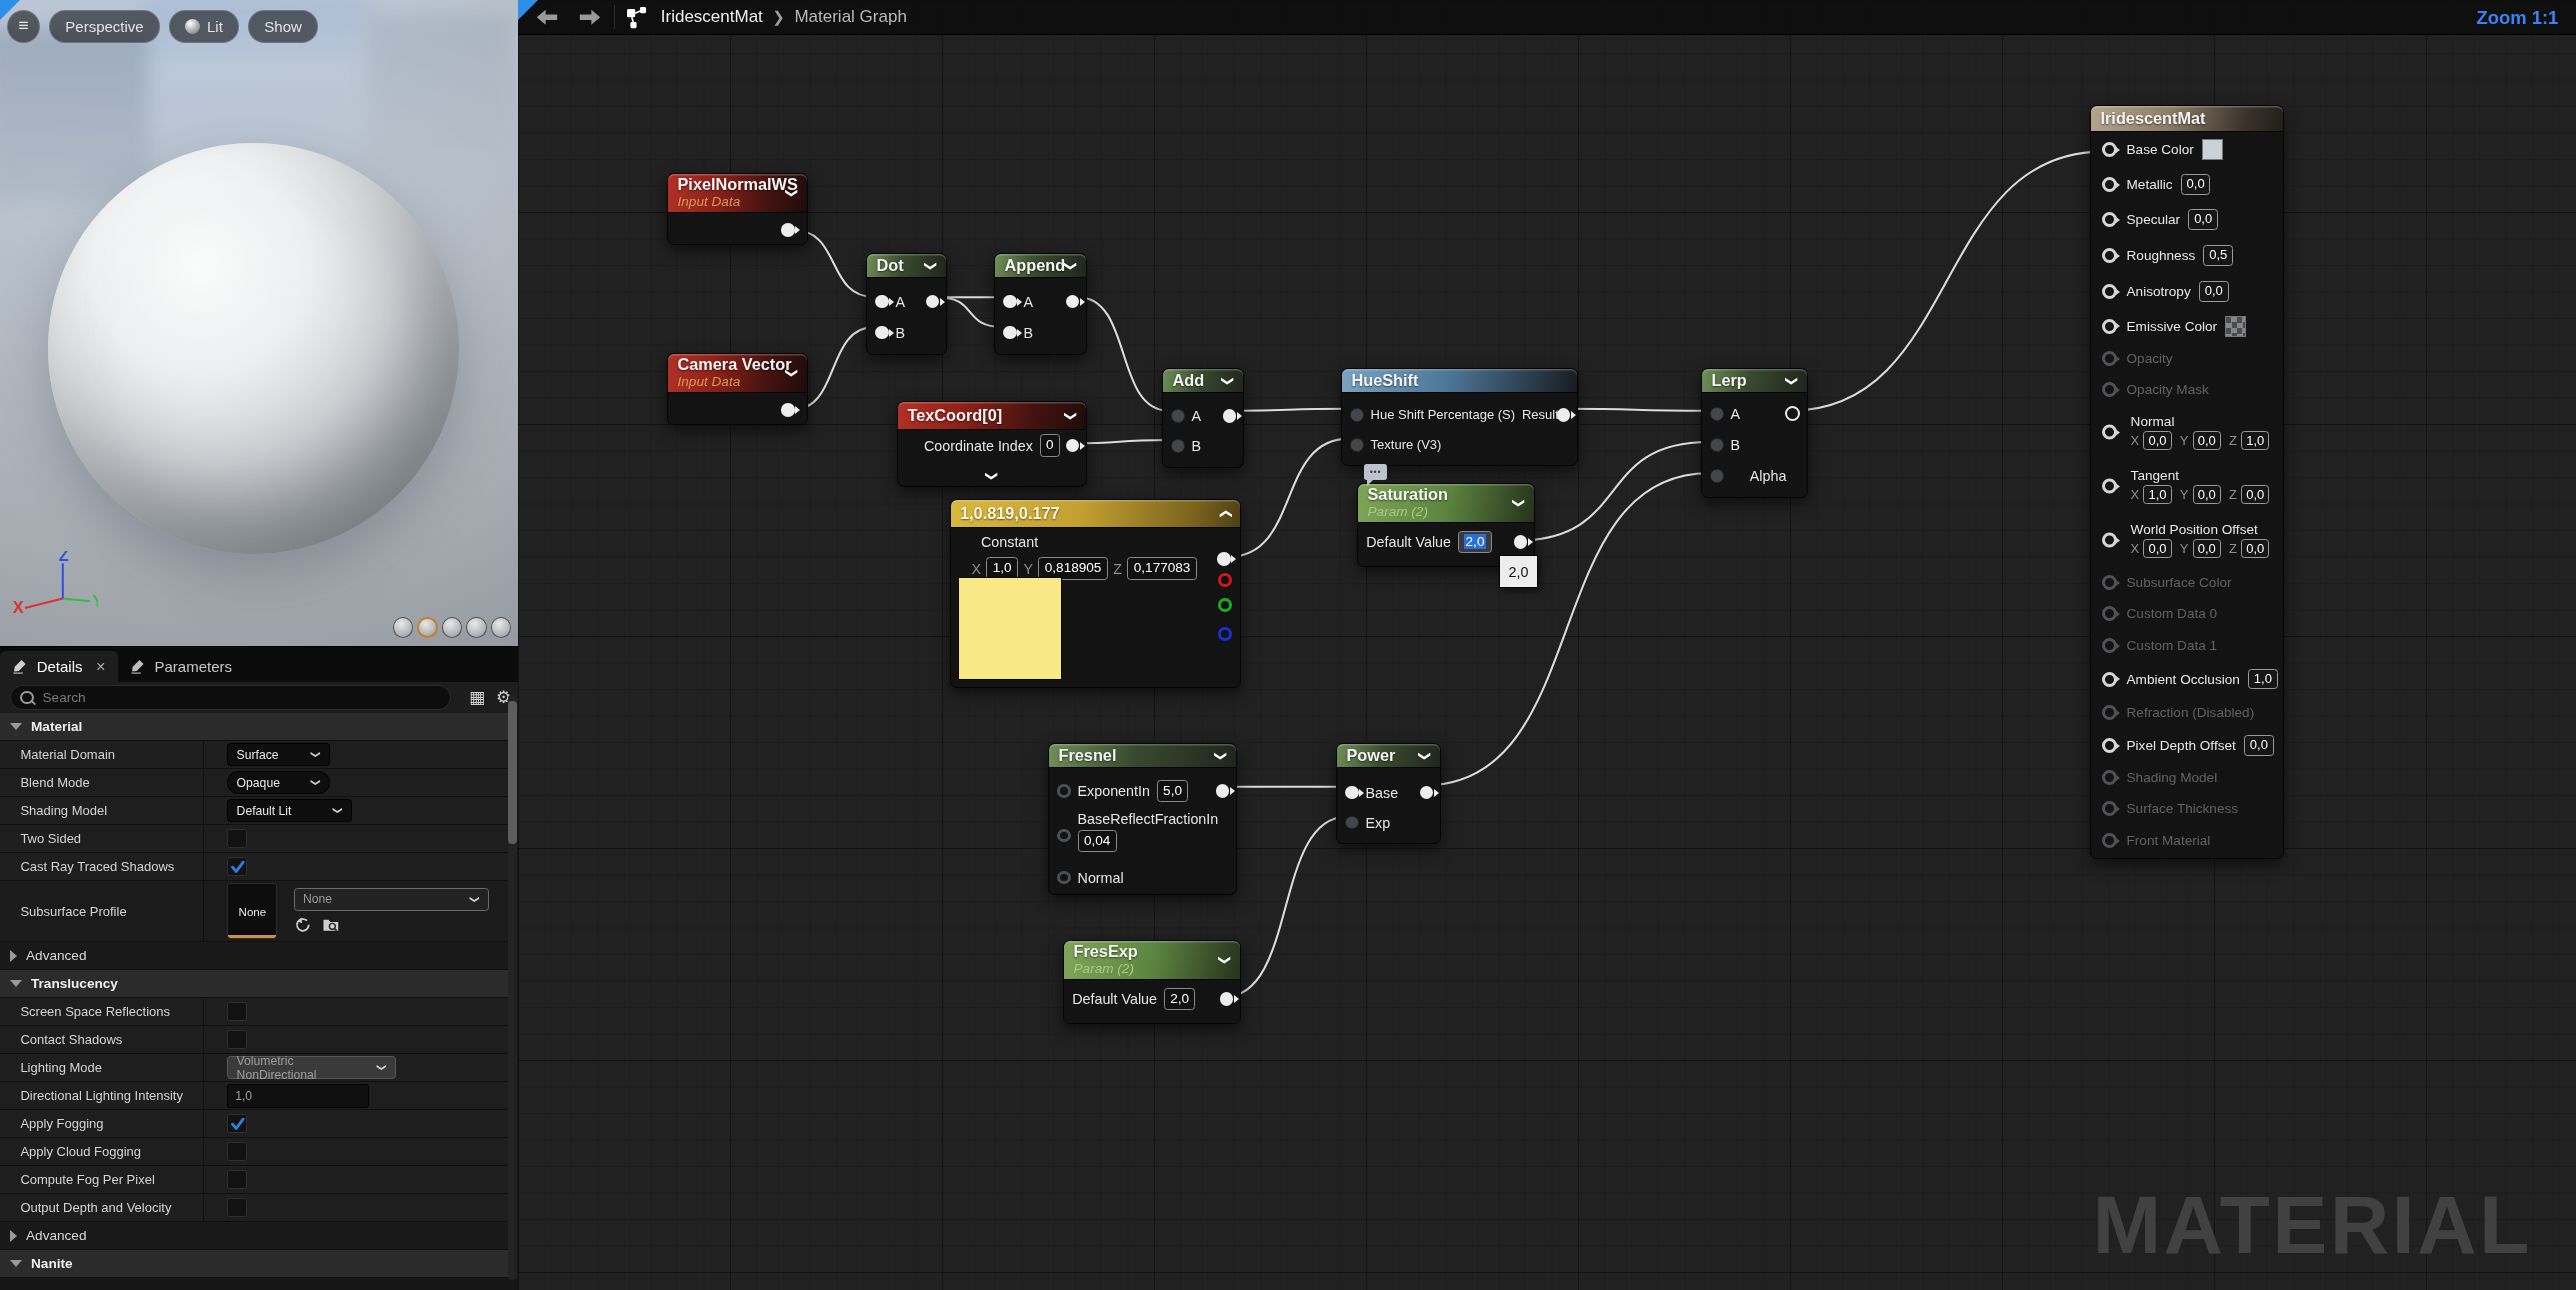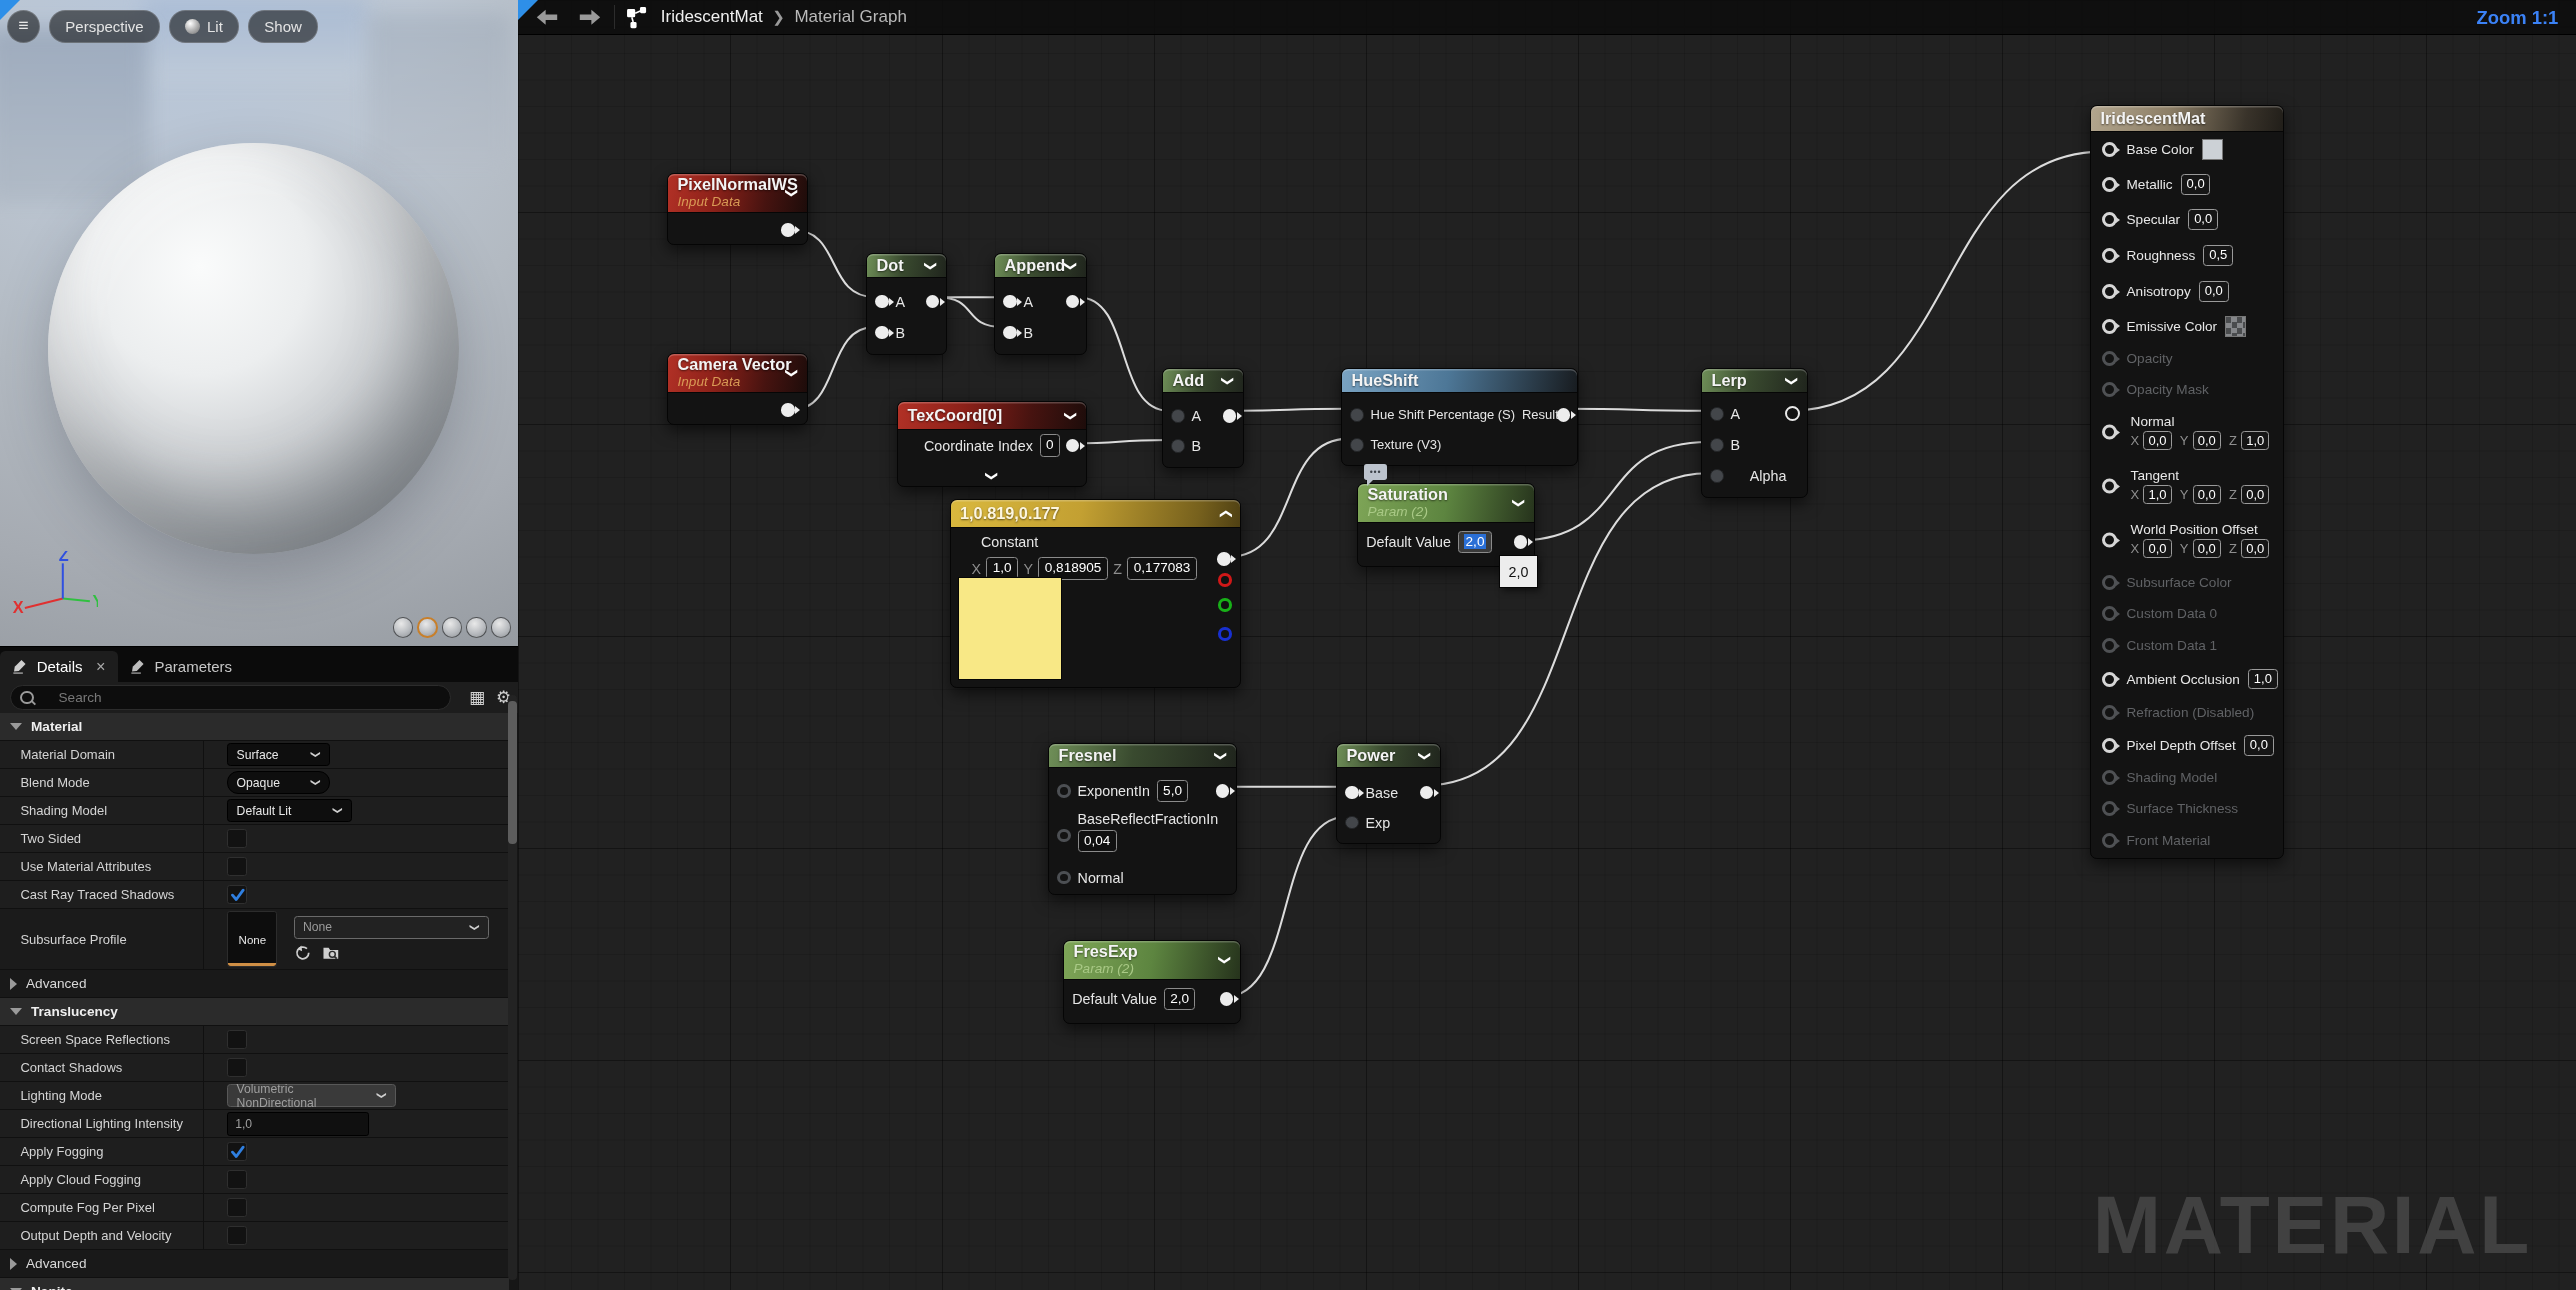--- a/index.html
+++ b/index.html
@@ -28,21 +28,21 @@
   .shape-btn.sel{border:2px solid #c87f2a;}
   
   #details{position:absolute;left:0;top:646px;width:518px;height:644px;background:#161616;border-top:0.7px solid #000;}
   .tabbar{position:absolute;left:0;top:0;width:100%;height:35px;background:#0b0b0b;display:flex;align-items:flex-end;}
   .tab{height:31px;display:flex;align-items:center;gap:8.2px;padding:0 12.2px;font-size:15px;color:#c7c7c7;
     border-radius:5.4px 5.4px 0 0;}
   .tab.active{background:#1d1d1d;color:#fff;}
   .tab .x{color:#a9a9a9;font-size:16.3px;margin-left:5.4px;}
   .searchrow{position:absolute;left:0;top:35px;width:100%;height:31px;background:#1d1d1d;display:flex;align-items:center;}
   .searchbox{position:absolute;left:9.5px;top:3.4px;width:441px;height:24.5px;border-radius:13px;background:#0d0d0d;
-    border:0.7px solid #2c2c2c;display:flex;align-items:center;gap:23px;padding:0 9.5px;box-sizing:border-box;}
+    border:0.7px solid #2c2c2c;display:flex;align-items:center;gap:7px;padding:0 9.5px;box-sizing:border-box;}
   .searchbox input{background:transparent;border:none;outline:none;color:#bbb;font-size:13.6px;width:100%;
     font-family:inherit;}
   .searchbox input::placeholder{color:#787878;}
   .mag{width:9.5px;height:9.5px;border:2px solid #9a9a9a;border-radius:50%;position:relative;flex:none;}
   .mag::after{content:"";position:absolute;width:5.4px;height:2px;background:#9a9a9a;right:-4.8px;bottom:-2px;transform:rotate(45deg);}
   .s-icons{position:absolute;right:6.8px;top:4.8px;display:flex;gap:11px;font-size:17px;color:#cfcfcf;}
   .drows{position:absolute;left:0;top:66px;width:509px;}
   .sechdr{height:27px;background:#2b2b2b;display:flex;align-items:center;gap:9.5px;padding-left:9.5px;
     font-size:13.6px;font-weight:bold;color:#efefef;border-bottom:0.7px solid #101010;}
   .caret-d{width:0;height:0;border-left:6.1px solid transparent;border-right:6.1px solid transparent;border-top:7.5px solid #9a9a9a;}
@@ -267,27 +267,20 @@
           </div>
         </div>
         <div class="drow" style="height: 27px;">
           <span class="lbl">Two Sided</span>
           <span class="sep"></span>
           <div class="val">
             <div class="cb"></div>
           </div>
         </div>
         <div class="drow" style="height: 27px;">
-          <span class="lbl">Use Material Attributes</span>
-          <span class="sep"></span>
-          <div class="val">
-            <div class="cb"></div>
-          </div>
-        </div>
-        <div class="drow" style="height: 27px;">
           <span class="lbl">Cast Ray Traced Shadows</span>
           <span class="sep"></span>
           <div class="val">
             <div class="cb checked">
               <svg width="15" height="15" viewBox="0 0 24 24">
                 <path d="M4 13 l6 7 L21 5" fill="none" stroke="#2f7fe0" stroke-width="4.5" stroke-linecap="round" stroke-linejoin="round"></path>
               </svg>
             </div>
           </div>
         </div>

